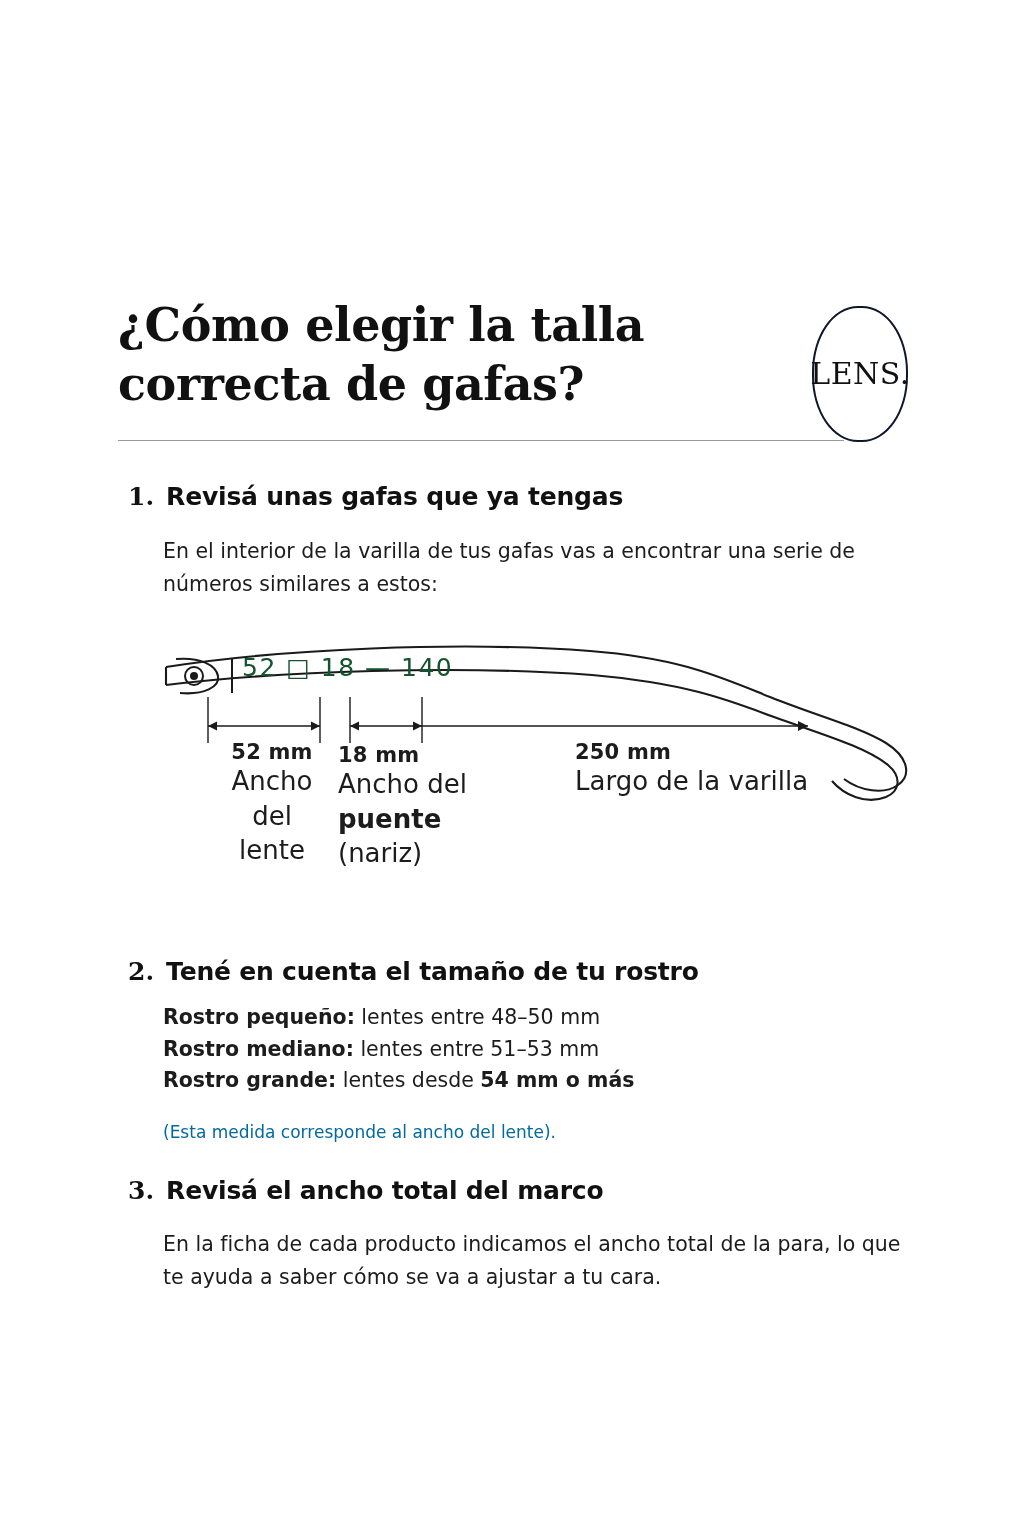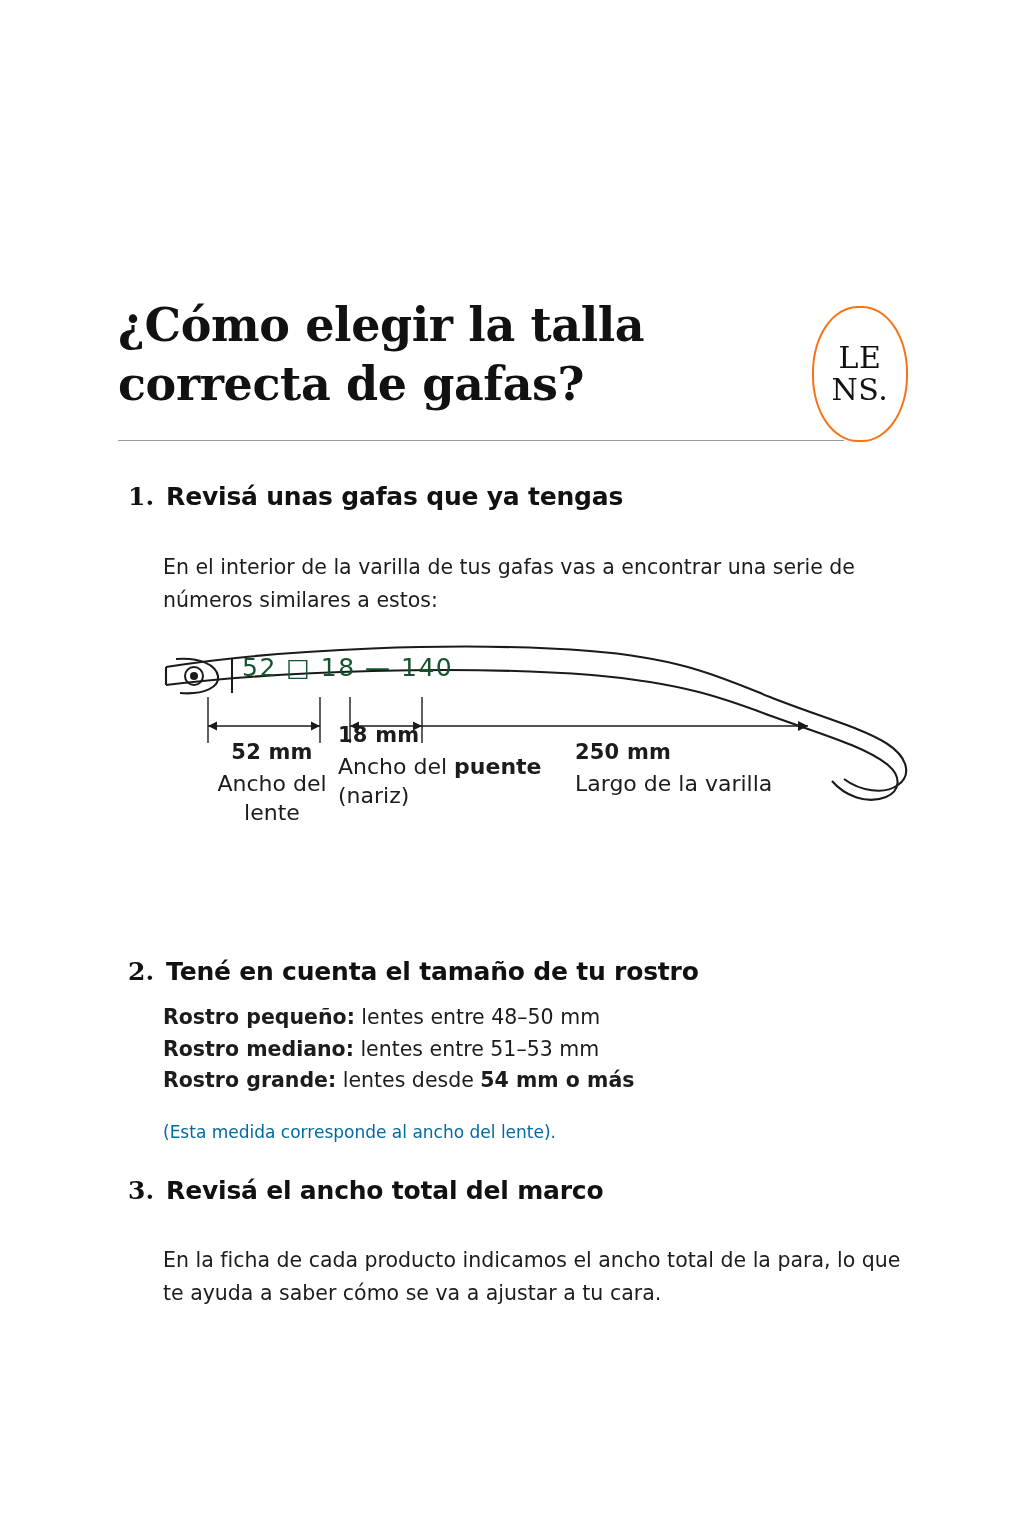--- a/index.html
+++ b/index.html
@@ -42,24 +42,23 @@
     width: 600px;
   }
   .title .line2 { display: block; }
 
   .logo {
     position: absolute;
     right: 0;
     top: 10px;
     width: 92px;
     height: 132px;
-    border: 2px solid #f97316;
+    border: 2px solid #0f172a;
     border-radius: 46px / 66px;
     display: flex;
-    flex-direction: column;
     align-items: center;
     justify-content: center;
     font-family: "DejaVu Serif", serif;
     font-size: 30px;
     line-height: 1.08;
     letter-spacing: 0.5px;
     color: #111;
   }
 
   .rule {
@@ -94,21 +93,20 @@
     letter-spacing: -0.2px;
   }
 
   .para {
     position: absolute;
     font-family: "DejaVu Sans", sans-serif;
     font-size: 20.5px;
     line-height: 1.62;
     color: #1c1c1c;
     width: 720px;
-    margin-top: 16px;
   }
 
   
   .diagram {
     position: absolute;
     left: 160px;
     top: 625px;
     width: 770px;
     height: 230px;
   }
@@ -129,24 +127,23 @@
     font-family: "DejaVu Sans", sans-serif;
     color: #1c1c1c;
   }
   .meas .val {
     font-size: 21px;
     font-weight: 700;
     letter-spacing: 0.2px;
   }
   .meas .val .unit { font-weight: 700; }
   .meas .cap {
-    font-size: 22px;
+    font-size: 26px;
     line-height: 1.33;
     font-weight: 400;
-    margin-top: 5px;
   }
   .meas .cap b { font-weight: 700; }
 
   
   .sizelist {
     position: absolute;
     left: 163px;
     top: 1002px;
     width: 720px;
     font-family: "DejaVu Sans", sans-serif;
@@ -228,21 +225,21 @@
       <div class="val">
         <span>52</span>
         <span class="unit">mm</span>
       </div>
       <div class="cap">
         <span>Ancho del</span><br>
         <span>lente</span>
       </div>
     </div>
 
-    <div class="meas" style="left:178px; top:98px; width:230px;">
+    <div class="meas" style="left:178px; top:118px; width:230px;">
       <div class="val">
         <span>18</span>
         <span class="unit">mm</span>
       </div>
       <div class="cap">
         <span>Ancho del </span><b>puente</b><br>
         <span>(nariz)</span>
       </div>
     </div>
 

